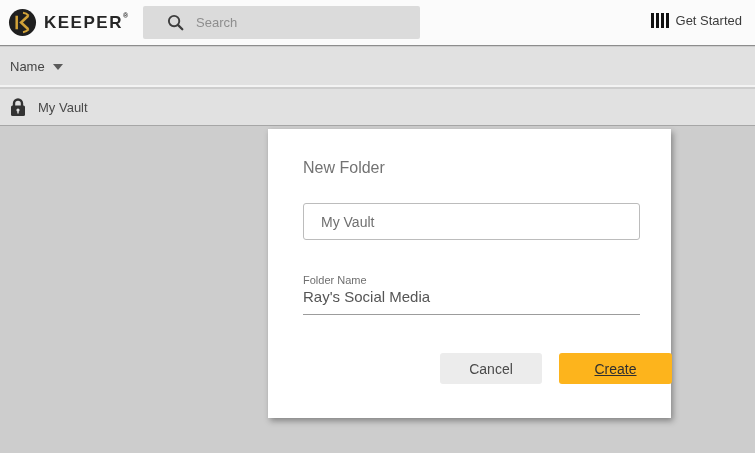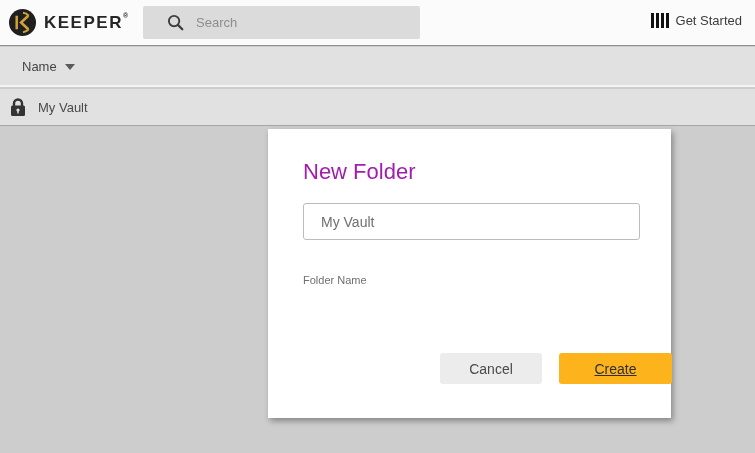--- a/index.html
+++ b/index.html
@@ -44,21 +44,21 @@
     display: flex; align-items: center; gap: 7px; cursor: pointer;
   }
   .bars-icon { display: flex; gap: 2px; align-items: center; }
   .bars-icon i { display: block; width: 3px; height: 15px; background: #111; }
   .get-started-label { font-size: 13px; color: #3c3c3c; }
 
   
   .name-header-row {
     position: absolute; left: 0; top: 47px; width: 755px; height: 40px;
     background: #e1e1e1; border-bottom: 2px solid #f3f3f3;
-    display: flex; align-items: center; padding-left: 22px;
+    display: flex; align-items: center; padding-left: 10px;
   }
   .name-header-label { font-size: 13px; color: #454545; }
   .caret-down {
     width: 0; height: 0; margin-left: 8px; margin-top: 2px;
     border-left: 5px solid transparent; border-right: 5px solid transparent;
     border-top: 6px solid #5a5a5a;
   }
 
   
   .vault-row {
@@ -70,21 +70,21 @@
   .vault-label { font-size: 13px; color: #4a4a4a; margin-left: 12px; }
 
   
   .modal {
     position: absolute; left: 268px; top: 129px; width: 403px; height: 289px;
     background: #ffffff;
     box-shadow: 2px 3px 6px rgba(0,0,0,0.35);
   }
   .modal-title {
     position: absolute; left: 35px; top: 30px;
-    font-size: 22px; color: #a21caf; text-align: right;
+    font-size: 16px; color: #737373; text-align: right;
   }
   .parent-folder-box {
     position: absolute; left: 35px; top: 74px; width: 337px; height: 37px;
     border: 1px solid #bcbcbc; border-radius: 3px; background: #fff;
     display: flex; align-items: center; padding-left: 17px; cursor: pointer;
   }
   .parent-folder-value { font-size: 14px; color: #6f6f6f; }
   .folder-name-label {
     position: absolute; left: 35px; top: 145px;
     font-size: 11px; color: #6f6f6f;
@@ -156,18 +156,19 @@
   </div>
 
   <div class="modal">
     <div class="modal-title">New Folder</div>
 
     <div class="parent-folder-box">
       <span class="parent-folder-value">My Vault</span>
     </div>
 
     <div class="folder-name-label">Folder Name</div>
+    <input class="folder-name-input" type="text" value="Ray's Social Media" style="">
 
     <button class="btn btn-cancel">Cancel</button>
     <button class="btn btn-create">Create</button>
   </div>
 
 </div>
 
 </body></html>

